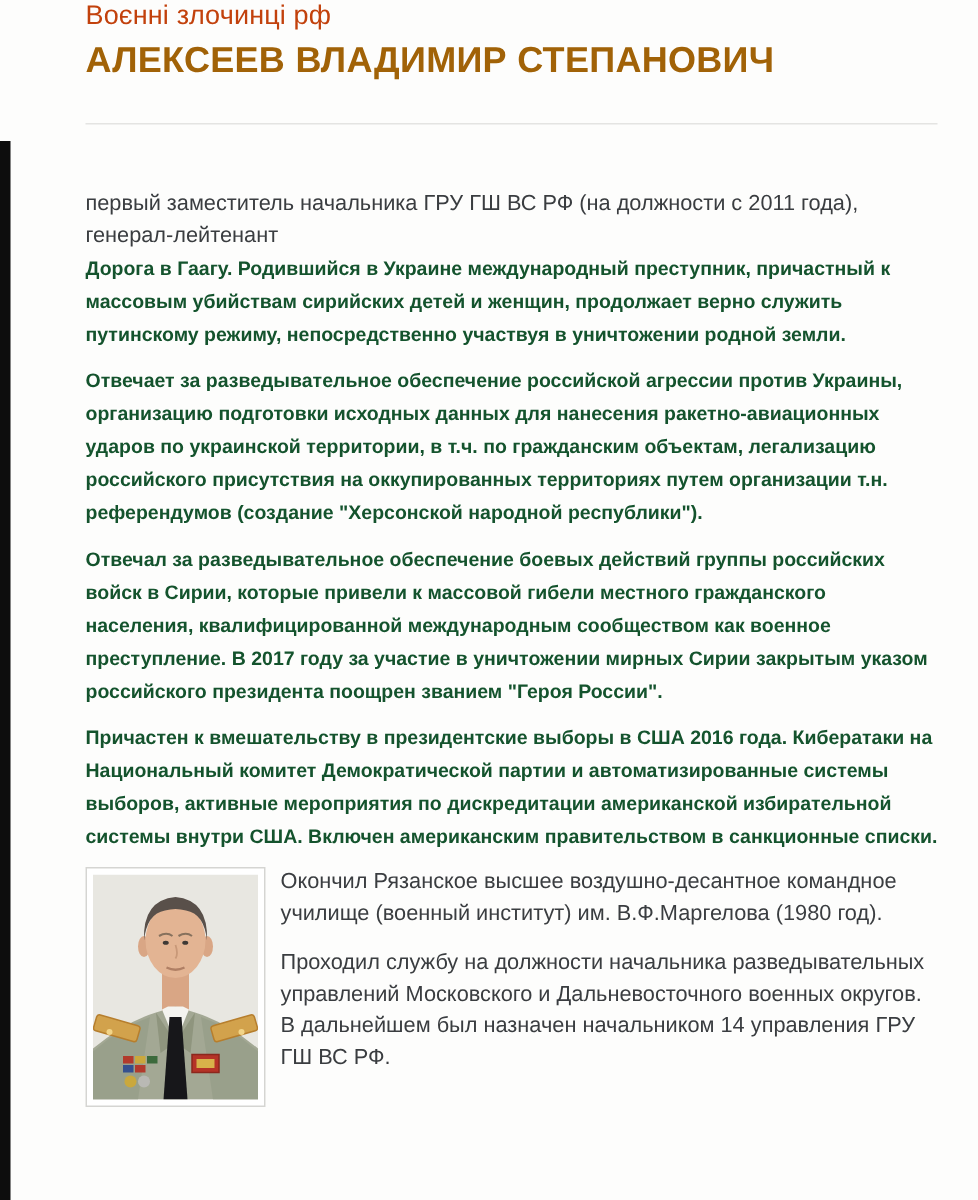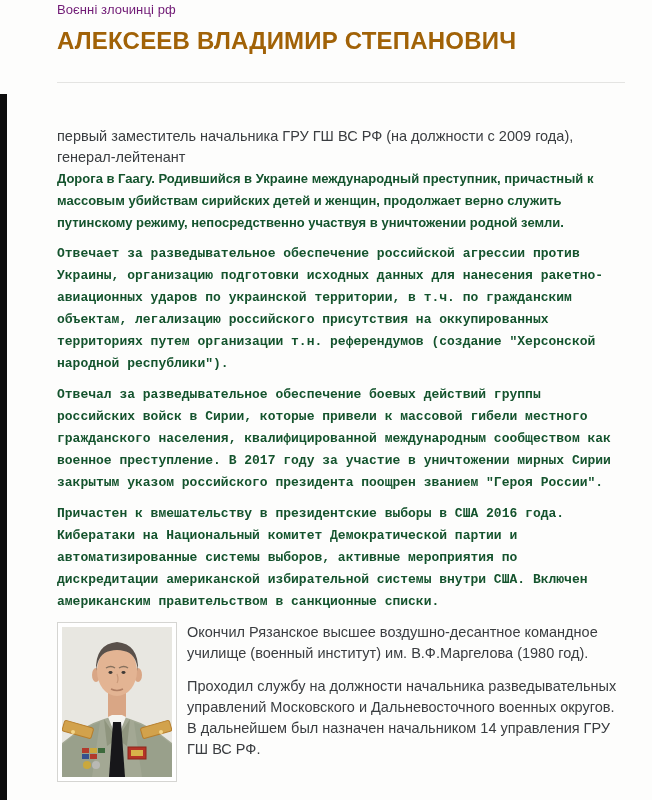--- a/index.html
+++ b/index.html
@@ -11,37 +11,37 @@
   }
   .edge-strip {
     position: absolute; left: 0; top: 94px; width: 7px; height: 706px;
     background: #0d0d0d;
   }
   .content {
     box-sizing: border-box;
     padding: 2px 27px 0 57px;
   }
   .breadcrumb {
-    font-size: 13px; line-height: 16px; color: #701a75; letter-spacing: 0.1px;
+    font-size: 18px; line-height: 16px; color: #c2410c; letter-spacing: 0.1px;
   }
   .page-title {
     margin: 9px 0 0; font-size: 24px; line-height: 27px; font-weight: 700;
     color: #a16207; letter-spacing: 0.2px;
   }
   .rule {
     border: 0; border-top: 1px solid #e4e4e2; margin: 28px 0 0;
   }
   p { margin: 0; }
   .position-text {
     margin-top: 43px; font-size: 14.5px; line-height: 21px; color: #3a3d40;
   }
   .lead-paragraph, .accusation {
     font-weight: 700; font-size: 13px; line-height: 22px; color: #14532d;
   }
-  .accusation { margin-top: 9px; font-family: Liberation Mono, monospace; }
+  .accusation { margin-top: 9px; }
   .bio-section { margin-top: 9px; }
   .bio-section::after { content: ""; display: block; clear: both; }
   .portrait-frame {
     float: left; box-sizing: border-box;
     width: 120px; height: 160px; margin: 0 10px 4px 0;
     background: #ffffff; border: 1px solid #d5d5d2; padding: 4px;
   }
   .bio-paragraph {
     font-size: 14.5px; line-height: 21px; color: #3a3d40; margin-bottom: 12px;
   }
@@ -53,21 +53,21 @@
 <div class="edge-strip"></div>
 
 <div class="content">
 
   <div class="breadcrumb">Воєнні злочинці рф</div>
 
   <h1 class="page-title">АЛЕКСЕЕВ ВЛАДИМИР СТЕПАНОВИЧ</h1>
 
   <hr class="rule">
 
-  <p class="position-text">первый заместитель начальника ГРУ ГШ ВС РФ (на должности с 2009 года), генерал-лейтенант</p>
+  <p class="position-text">первый заместитель начальника ГРУ ГШ ВС РФ (на должности с 2011 года), генерал-лейтенант</p>
 
   <p class="lead-paragraph">Дорога в Гаагу. Родившийся в Украине международный преступник, причастный к массовым убийствам сирийских детей и женщин, продолжает верно служить путинскому режиму, непосредственно участвуя в уничтожении родной земли.</p>
 
   <p class="accusation">Отвечает за разведывательное обеспечение российской агрессии против Украины, организацию подготовки исходных данных для нанесения ракетно-авиационных ударов по украинской территории, в т.ч. по гражданским объектам, легализацию российского присутствия на оккупированных территориях путем организации т.н. референдумов (создание "Херсонской народной республики").</p>
 
   <p class="accusation">Отвечал за разведывательное обеспечение боевых действий группы российских войск в Сирии, которые привели к массовой гибели местного гражданского населения, квалифицированной международным сообществом как военное преступление. В 2017 году за участие в уничтожении мирных Сирии закрытым указом российского президента поощрен званием "Героя России".</p>
 
   <p class="accusation">Причастен к вмешательству в президентские выборы в США 2016 года. Кибератаки на Национальный комитет Демократической партии и автоматизированные системы выборов, активные мероприятия по дискредитации американской избирательной системы внутри США. Включен американским правительством в санкционные списки.</p>
 
   <div class="bio-section">

